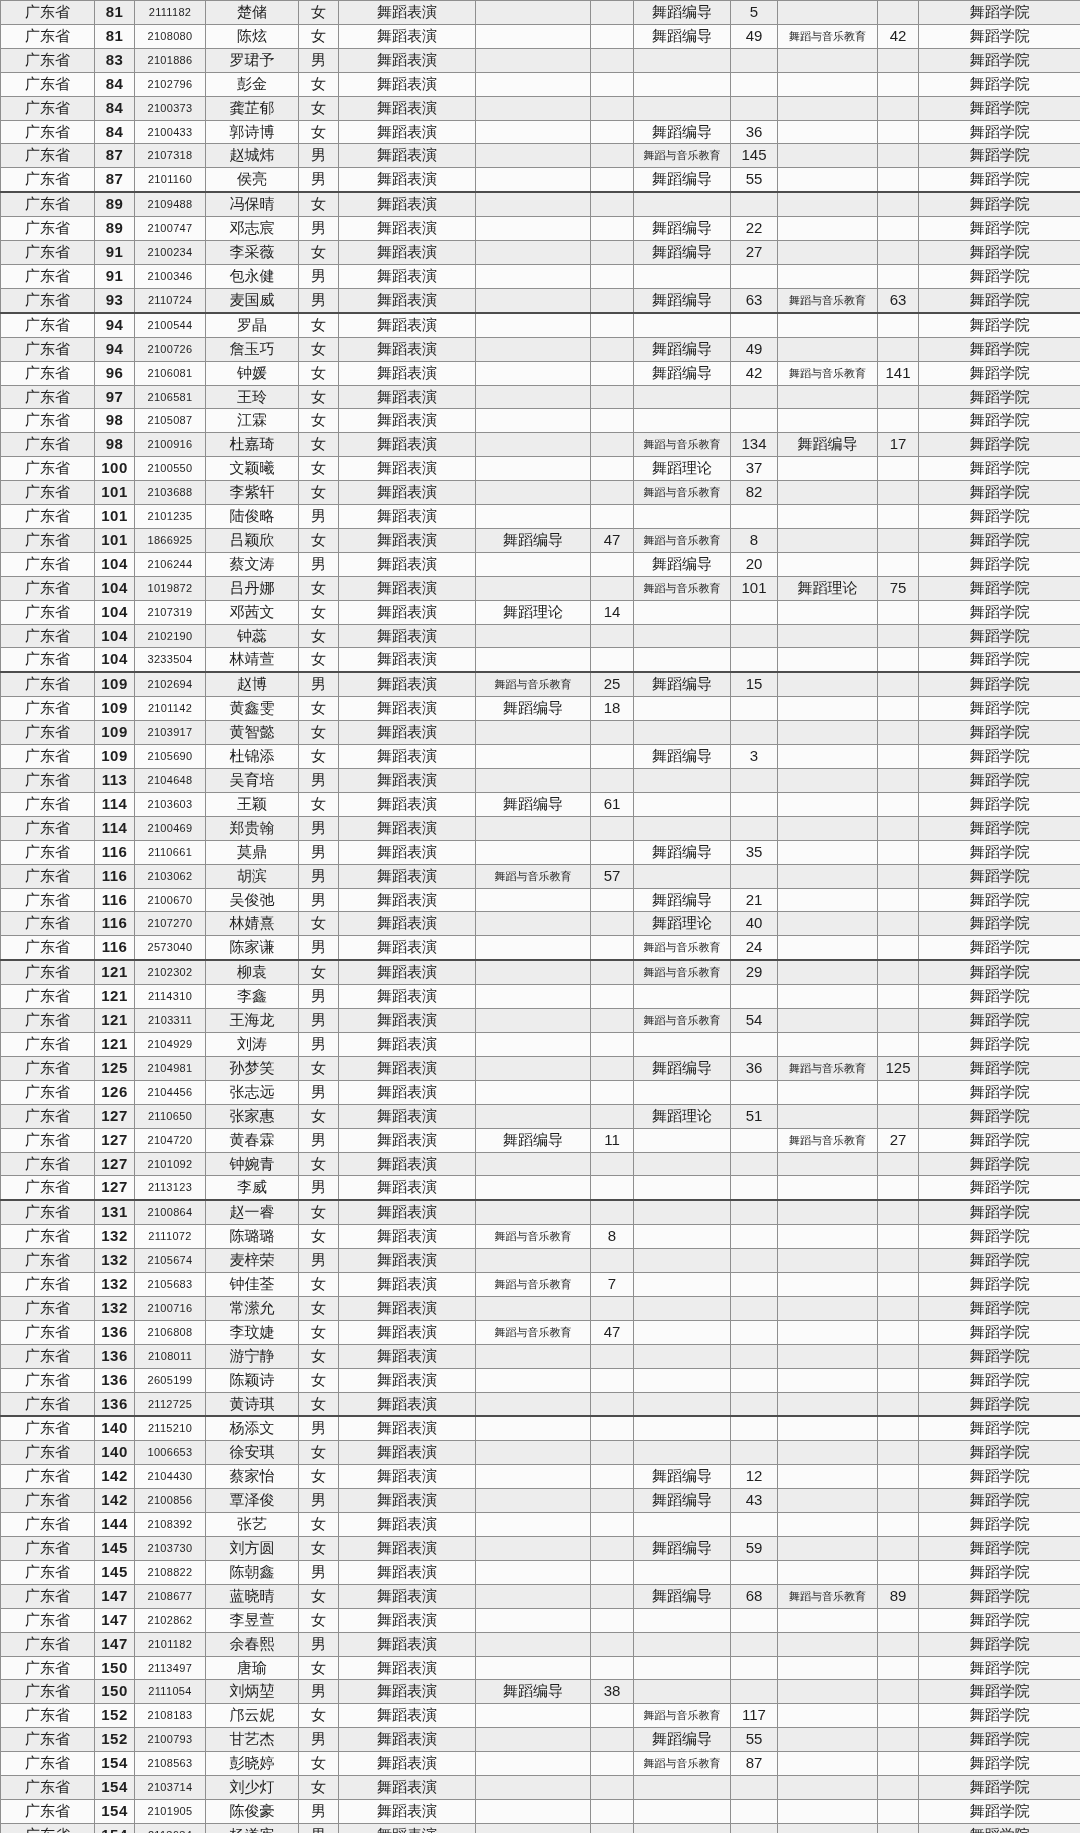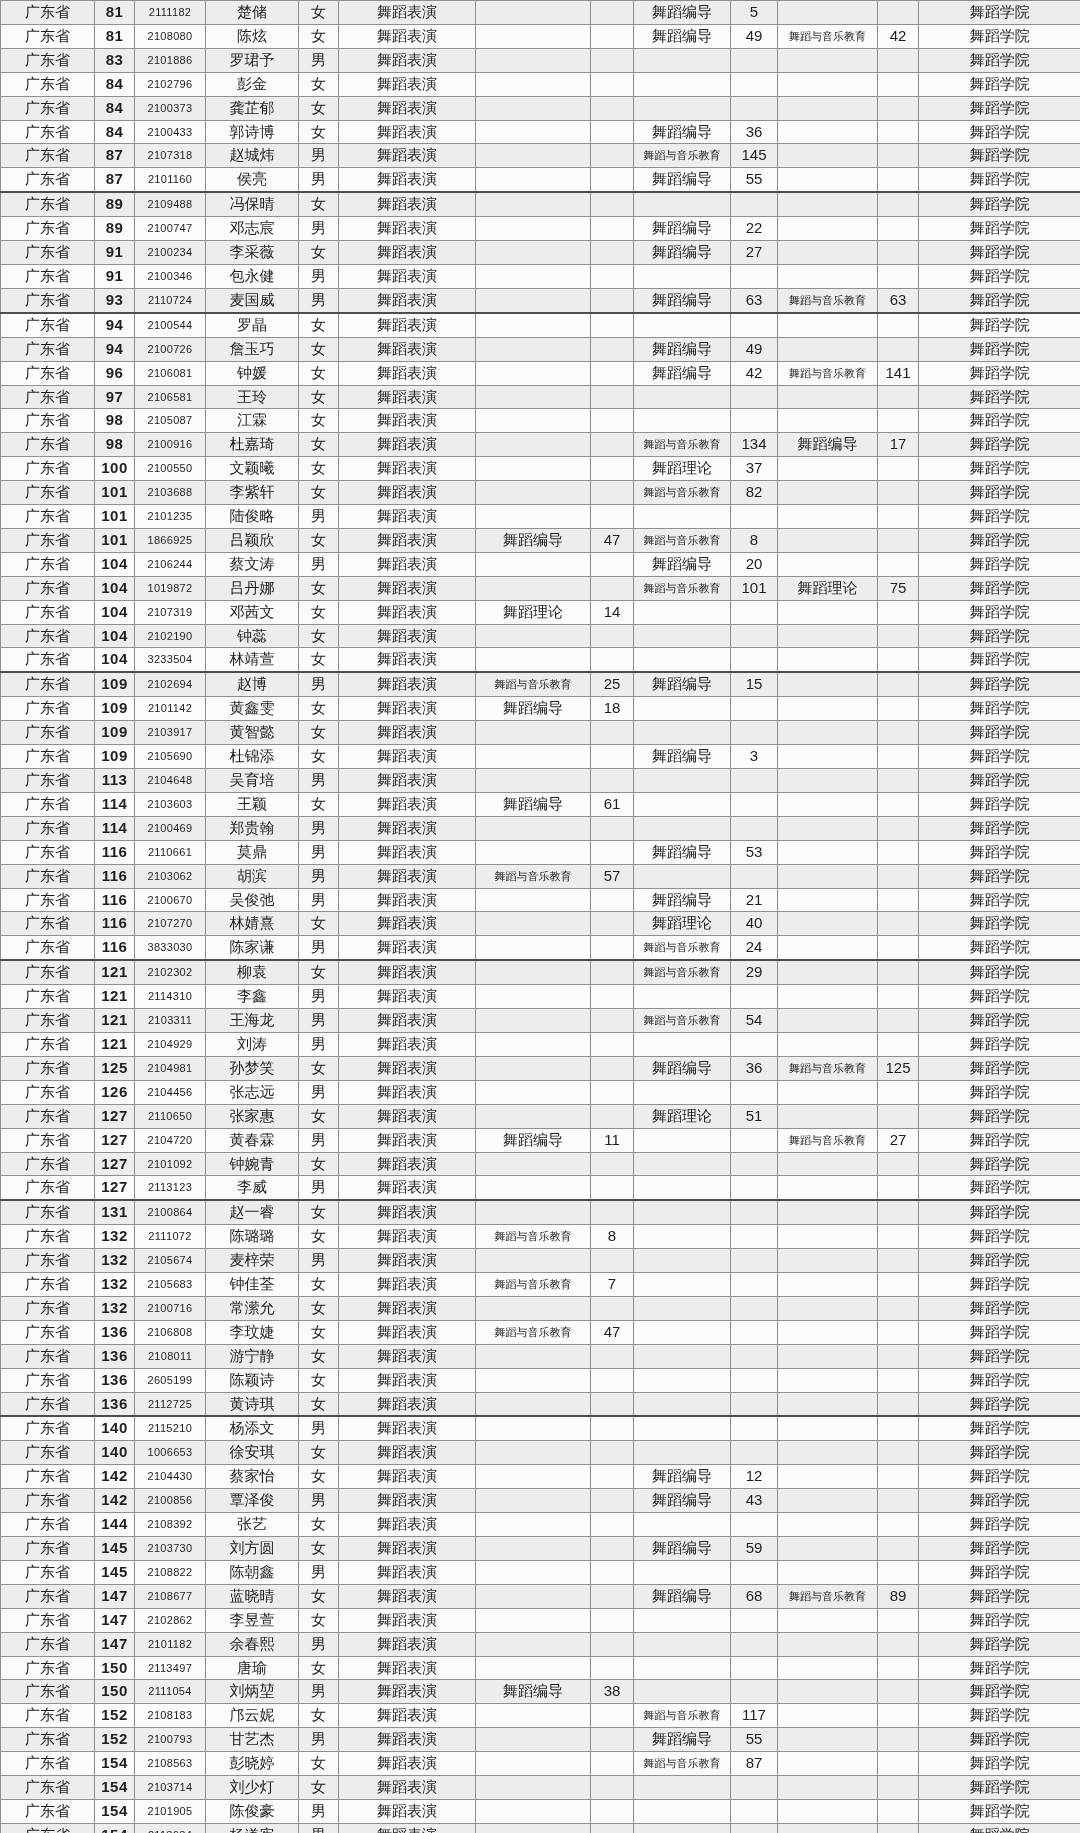--- a/index.html
+++ b/index.html
@@ -577,21 +577,21 @@
       <tr>
         <td>广东省</td>
         <td class="rank">116</td>
         <td class="id sm">2110661</td>
         <td>莫鼎</td>
         <td>男</td>
         <td>舞蹈表演</td>
         <td></td>
         <td class="num"></td>
         <td>舞蹈编导</td>
-        <td class="num">53</td>
+        <td class="num">35</td>
         <td></td>
         <td class="num"></td>
         <td>舞蹈学院</td>
       </tr>
       <tr>
         <td>广东省</td>
         <td class="rank">116</td>
         <td class="id sm">2103062</td>
         <td>胡滨</td>
         <td>男</td>
@@ -630,21 +630,21 @@
         <td class="num"></td>
         <td>舞蹈理论</td>
         <td class="num">40</td>
         <td></td>
         <td class="num"></td>
         <td>舞蹈学院</td>
       </tr>
       <tr class="sep">
         <td>广东省</td>
         <td class="rank">116</td>
-        <td class="id sm">3833030</td>
+        <td class="id sm">2573040</td>
         <td>陈家谦</td>
         <td>男</td>
         <td>舞蹈表演</td>
         <td></td>
         <td class="num"></td>
         <td class="sm">舞蹈与音乐教育</td>
         <td class="num">24</td>
         <td></td>
         <td class="num"></td>
         <td>舞蹈学院</td>

